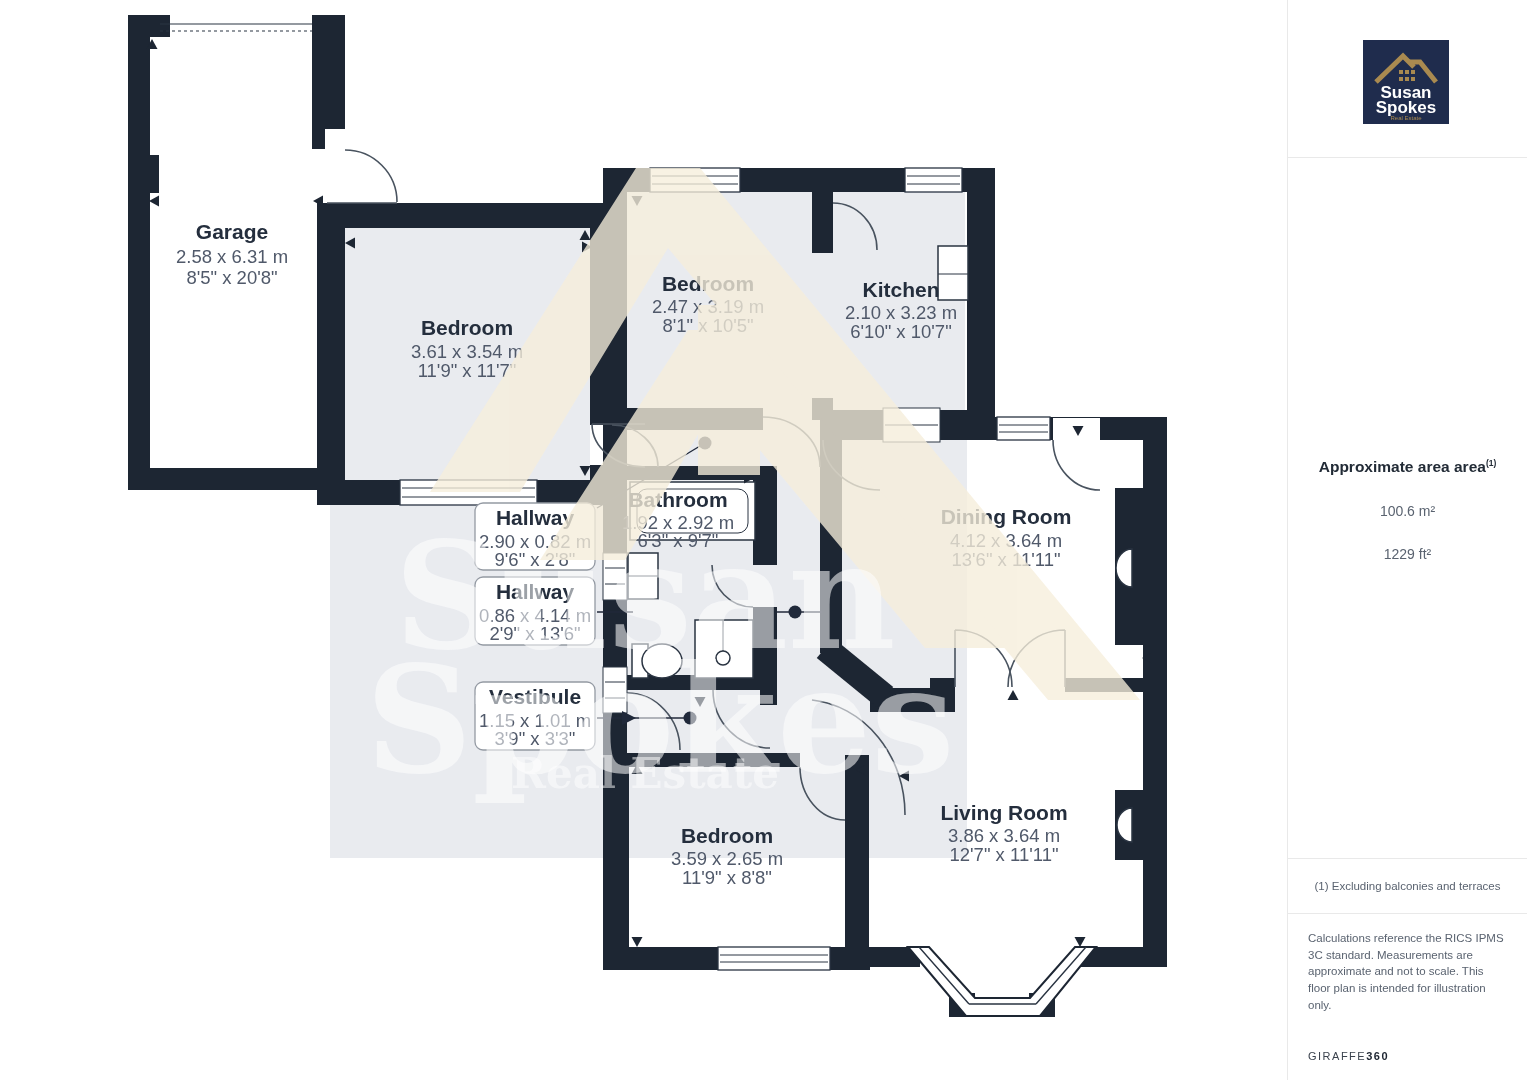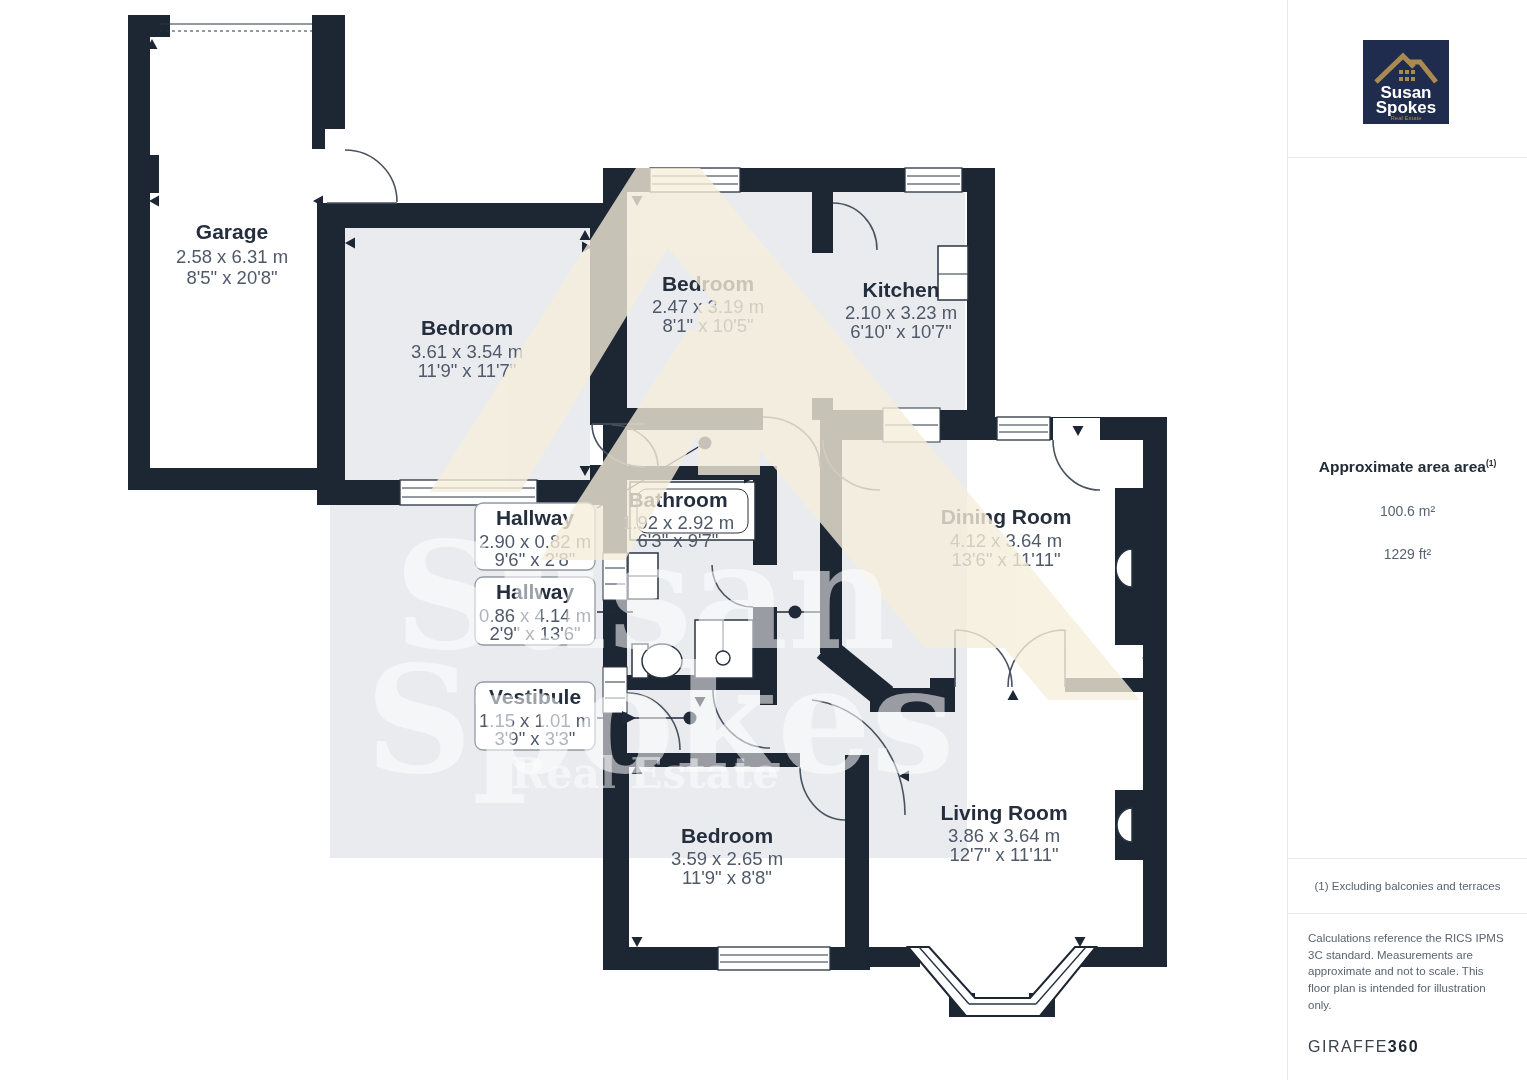--- a/index.html
+++ b/index.html
@@ -13,21 +13,21 @@
   .sb-section{position:absolute;left:0;width:100%;box-sizing:border-box;}
   .sb-logo-sec{top:0;height:158px;border-bottom:1px solid #e9e9e9;}
   .logo-box{position:absolute;left:75px;top:40px;width:86px;height:84px;}
   .sb-area{top:458px;text-align:center;}
   .area-title{font-size:15.5px;font-weight:bold;color:#222b36;}
   .area-title sup{font-size:8.5px;}
   .area-val{font-size:14px;color:#5a6370;margin-top:27px;}
   .sb-footnote{top:858px;height:56px;border-top:1px solid #e9e9e9;border-bottom:1px solid #e9e9e9;
     display:flex;align-items:center;justify-content:center;font-size:11.5px;color:#5a6370;}
   .sb-disc{top:930px;padding:0 20px;text-align:left;font-size:11.5px;color:#5a6370;line-height:1.45;}
-  .brand{margin-top:22px;font-size:16px;letter-spacing:1.5px;color:#3a424d;}
+  .brand{margin-top:36px;font-size:11px;letter-spacing:1.5px;color:#3a424d;}
   .brand b{color:#1c2430;}
 </style>
 </head>
 <body>
 
 <div class="plan-wrap">
 <svg width="1287" height="1080" viewBox="0 0 1287 1080">
 
   <g fill="#e9ebef">
     <rect x="330" y="480" width="637" height="378"></rect>

